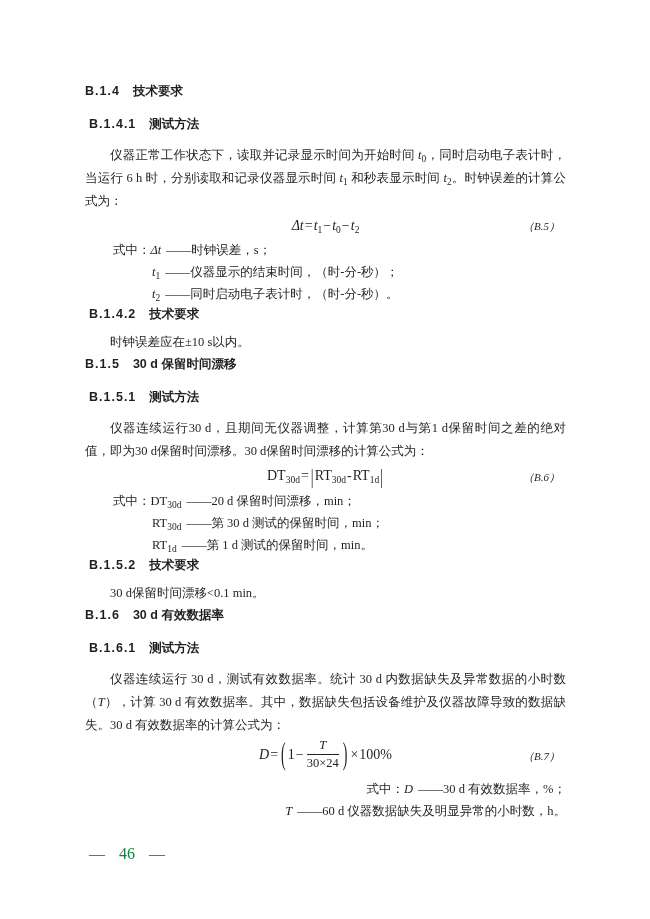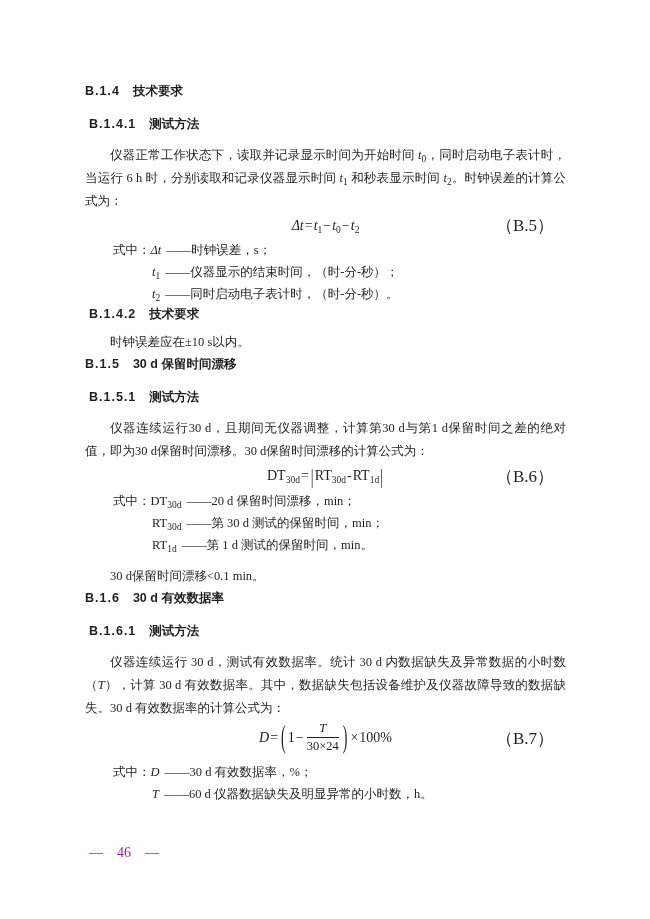--- a/index.html
+++ b/index.html
@@ -16,32 +16,32 @@
   .h3{margin:18px 4px 0;}
   .h3.tight{margin-top:2px;}
   .h-label{letter-spacing:1px;margin-right:13px;}
   .para{margin:12px 0 0;text-indent:2em;text-align:justify;line-height:23px;}
   .req{margin:9px 0 0;text-indent:2em;line-height:23px;}
   .para i,.def-term i,.formula-body i{font-style:italic;}
   sub{font-size:9.5px;vertical-align:-3px;line-height:0;}
   .formula-row{position:relative;text-align:center;margin:2px 0 0;line-height:22px;}
   .formula-body{font-size:14px;white-space:nowrap;}
   .formula-body .op{padding:0 1px;}
-  .formula-no{position:absolute;right:12px;top:50%;transform:translateY(-50%);font-size:17px;}
+  .formula-no{position:absolute;right:6px;top:50%;transform:translateY(-50%);font-size:11px;font-style:italic;}
   .bar{display:inline-block;transform:scaleY(1.55);margin:0 1px;vertical-align:-1px;font-weight:300;}
   .bigp{display:inline-block;transform:scaleY(2.3);font-weight:400;margin:0 2px;vertical-align:middle;position:relative;top:-1px;}
   .frac{display:inline-block;vertical-align:middle;text-align:center;font-size:12.5px;line-height:1.2;margin:0 2px;position:relative;top:-1px;}
   .frac .num{display:block;border-bottom:1px solid #1f1f1f;padding:0 6px 1px;}
   .frac .den{display:block;padding-top:1px;}
   .defs{margin:2px 0 0;}
-  .defs.after-tall{margin-top:6px;}
+  .defs.after-tall{margin-top:6px;text-align:right;}
   .def-row{padding-left:67px;line-height:22px;}
   .def-row.first{padding-left:28px;}
   .def-term{margin-right:5px;}
-  .footer{position:absolute;left:89px;top:845px;font-size:14px;color:#a21caf;}
+  .footer{position:absolute;left:89px;top:845px;font-size:16px;color:#15803d;}
   .footer .num{margin:0 14px;}
 </style>
 </head>
 <body>
 
 <div class="page">
 
   <h4 class="h2 first"><span class="h-label">B.1.4</span><span class="h-title">技术要求</span></h4>
 
   <h4 class="h3"><span class="h-label">B.1.4.1</span><span class="h-title">测试方法</span></h4>
@@ -73,20 +73,21 @@
     <span class="formula-body"><span>DT</span><sub>30d</sub><span class="op">=</span><span class="bar">|</span><span>RT</span><sub>30d</sub><span class="op">-</span><span>RT</span><sub>1d</sub><span class="bar">|</span></span>
     <span class="formula-no">（B.6）</span>
   </div>
 
   <div class="defs">
     <div class="def-row first"><span class="def-lead">式中：</span><span class="def-term"><span>DT</span><sub>30d</sub></span><span class="def-desc">——20 d 保留时间漂移，min；</span></div>
     <div class="def-row"><span class="def-term"><span>RT</span><sub>30d</sub></span><span class="def-desc">——第 30 d 测试的保留时间，min；</span></div>
     <div class="def-row"><span class="def-term"><span>RT</span><sub>1d</sub></span><span class="def-desc">——第 1 d 测试的保留时间，min。</span></div>
   </div>
 
+  <h4 class="h3 tight"><span class="h-label">B.1.5.2</span><span class="h-title">技术要求</span></h4>
 
   <p class="req">30 d保留时间漂移&lt;0.1 min。</p>
 
   <h4 class="h2"><span class="h-label">B.1.6</span><span class="h-title">30 d 有效数据率</span></h4>
 
   <h4 class="h3"><span class="h-label">B.1.6.1</span><span class="h-title">测试方法</span></h4>
 
   <p class="para"><span>仪器连续运行 30 d，测试有效数据率。统计 30 d 内数据缺失及异常数据的小时数（</span><i>T</i><span>），计算 30 d 有效数据率。其中，数据缺失包括设备维护及仪器故障导致的数据缺失。30 d 有效数据率的计算公式为：</span></p>
 
   <div class="formula-row">

